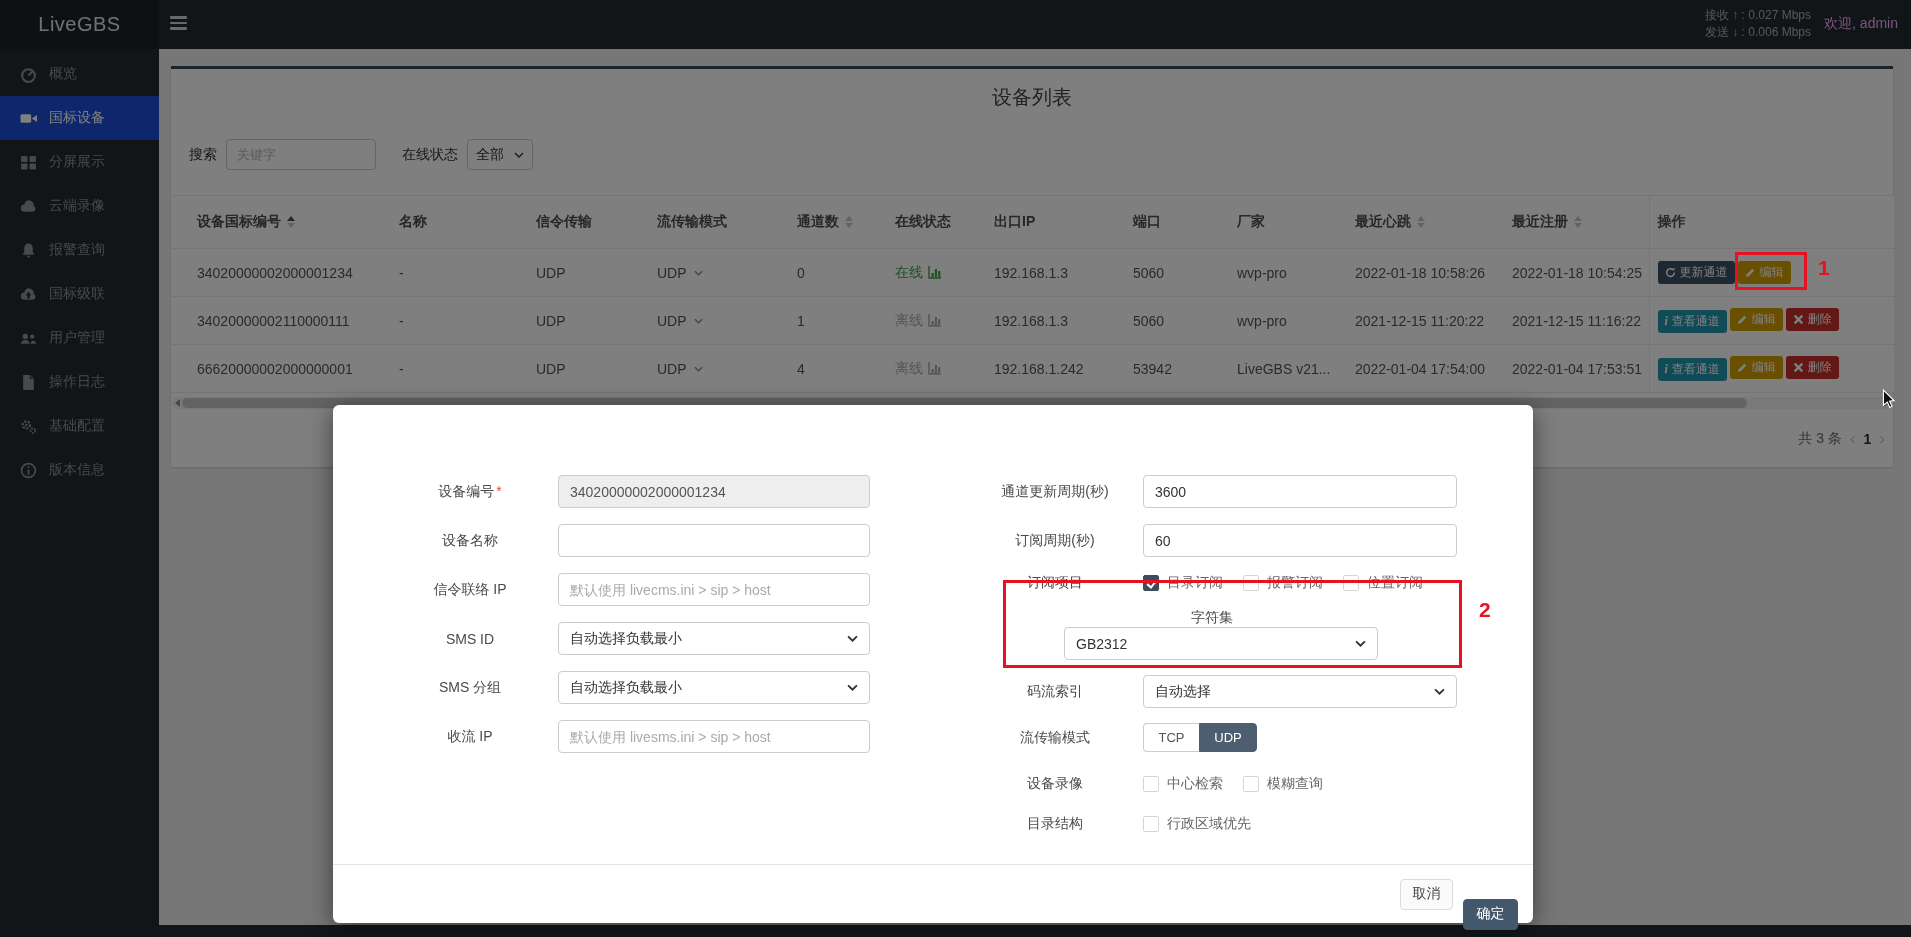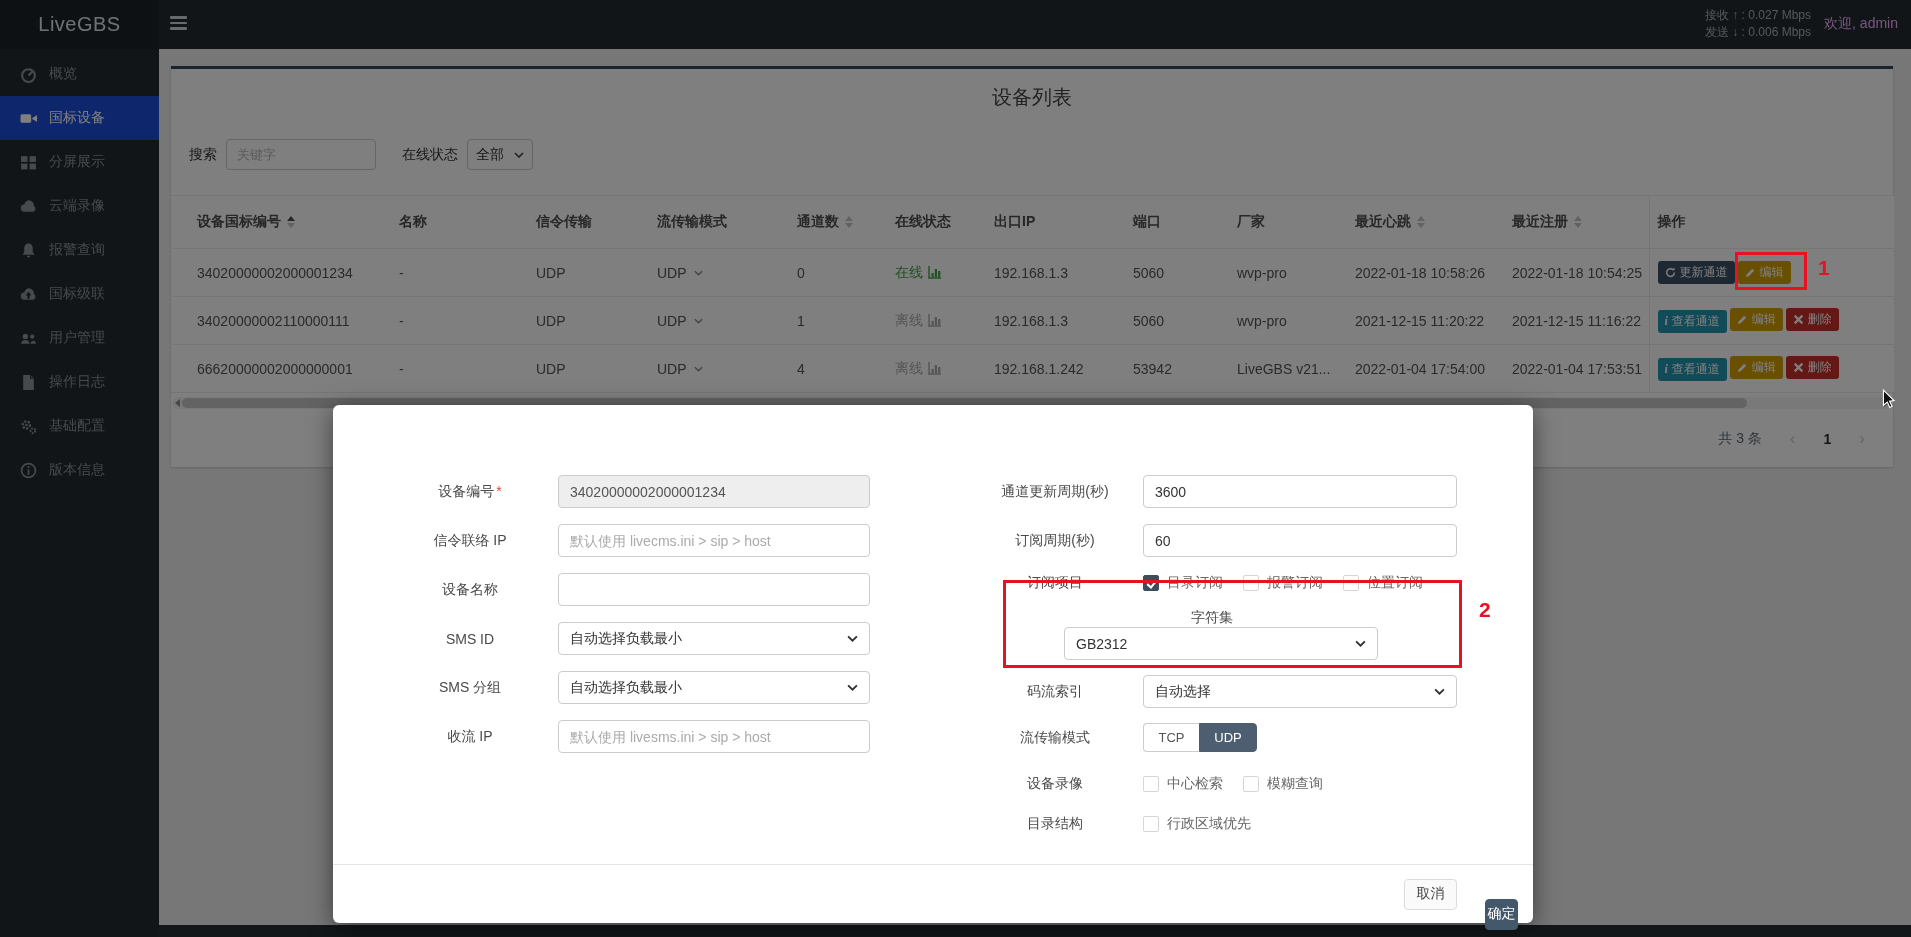--- a/index.html
+++ b/index.html
@@ -67,21 +67,21 @@
   .btn-del    { background:#c9302c; }
 
   
   .hscroll { position:absolute; left:1px; top:328px; width:1720px; height:12px; background:#f2f2f2; border-radius:6px; }
   .hthumb { position:absolute; left:10px; top:1px; width:1565px; height:10px; background:#c7c7c7; border-radius:5px; cursor:pointer; }
   .harrow { position:absolute; top:2px; width:0; height:0; border-top:4px solid transparent; border-bottom:4px solid transparent; }
   .harrow.l { left:3px; border-right:5px solid #8f8f8f; }
   .harrow.r { right:3px; border-left:5px solid #8f8f8f; }
 
   
-  .pager { position:absolute; right:28px; top:360px; display:flex; align-items:center; gap:28px; font-size:14px; color:#5f6b77; }
+  .pager { position:absolute; right:8px; top:360px; display:flex; align-items:center; gap:8px; font-size:14px; color:#5f6b77; }
   .pg-arrow { color:#c9c9c9; font-size:17px; cursor:pointer; }
   .pg-cur { color:#2d2d2d; font-weight:bold; cursor:pointer; }
 
   .footbar { position:absolute; left:0; right:0; bottom:0; height:12px; background:#272f35; }
 
   
   .overlay { position:absolute; inset:0; background:rgba(0,0,0,0.5); z-index:50; }
   .modal { position:absolute; left:333px; top:405px; width:1200px; height:518px; background:#fff; border-radius:6px;
            box-shadow:0 5px 25px rgba(0,0,0,.5); z-index:100; }
   .modal-header { position:relative; height:59px; border-bottom:1px solid #e5e5e5; }
@@ -109,24 +109,24 @@
   .cb.checked::after { content:""; position:absolute; left:5px; top:1.5px; width:4px; height:8px;
                        border:solid #fff; border-width:0 2px 2px 0; transform:rotate(40deg); }
   .cblab { margin-left:8px; font-size:14px; color:#666; }
 
   .segment { display:flex; }
   .seg { height:29px; display:flex; align-items:center; justify-content:center; font-size:13px; cursor:pointer; }
   .seg.tcp { width:56px; background:#fff; border:1px solid #ccc; border-right:none; border-radius:4px 0 0 4px; color:#555; }
   .seg.udp { width:58px; background:#4d5e70; border:1px solid #4d5e70; border-radius:0 4px 4px 0; color:#fff; }
 
   .modal-footer { position:absolute; left:0; right:0; bottom:0; height:59px; border-top:1px solid #e5e5e5;
-                  display:flex; align-items:center; justify-content:flex-end; padding-right:15px; gap:28px;font-family:Liberation Serif, serif; }
+                  display:flex; align-items:center; justify-content:flex-end; padding-right:15px; gap:10px;font-family:Liberation Serif, serif; }
   .btn-cancel { width:53px; height:31px; background:#fafafa; border:1px solid #dcdcdc; border-radius:4px;
                 font-size:14px; color:#444; display:flex; align-items:center; justify-content:center; cursor:pointer; }
-  .btn-ok { width:33px; height:31px; background:#44586c; border:1px solid #44586c; border-radius:4px;
+  .btn-ok { width:55px; height:31px; background:#44586c; border:1px solid #44586c; border-radius:4px;
             font-size:14px; color:#fff; display:flex; align-items:center; justify-content:center; cursor:pointer;margin-top:40px; }
 
   
   .anno { position:absolute; border:3px solid #e81123; z-index:300; pointer-events:none; }
   .anno1 { left:1735px; top:252px; width:72px; height:38px; }
   .anno2 { left:670px; top:115px; width:459px; height:88px; z-index:300; }
   .anno-num { position:absolute; z-index:300; color:#e81123; font-size:21px; font-weight:bold; pointer-events:none; }
   .num1 { left:1818px; top:256px; }
   .num2 { left:1146px; top:133px; }
   .cursor { position:absolute; left:1882px; top:389px; z-index:310; pointer-events:none; }
@@ -476,26 +476,26 @@
 
     <div class="anno anno2"></div>
     <div class="anno-num num2">2</div>
 
     <div class="colL">
       <div class="frow">
         <span class="flabel"><span>设备编号</span><span class="req">*</span></span>
         <input class="ictl" type="text" disabled="" value="34020000002000001234" style="">
       </div>
       <div class="frow">
+        <span class="flabel">设备名称</span>
+        <input class="ictl" type="text" style="">
+      </div>
+      <div class="frow">
         <span class="flabel">信令联络 IP</span>
         <input class="ictl" type="text" placeholder="默认使用 livecms.ini &gt; sip &gt; host" style="">
-      </div>
-      <div class="frow">
-        <span class="flabel">设备名称</span>
-        <input class="ictl" type="text" style="">
       </div>
       <div class="frow">
         <span class="flabel">SMS ID</span>
         <div class="selbox">
           <span>自动选择负载最小</span>
           <svg width="11" height="7" viewBox="0 0 10 6">
               <path d="M1 1l4 4 4-4" fill="none" stroke="#333" stroke-width="1.7"></path>
             </svg>
         </div>
       </div>

